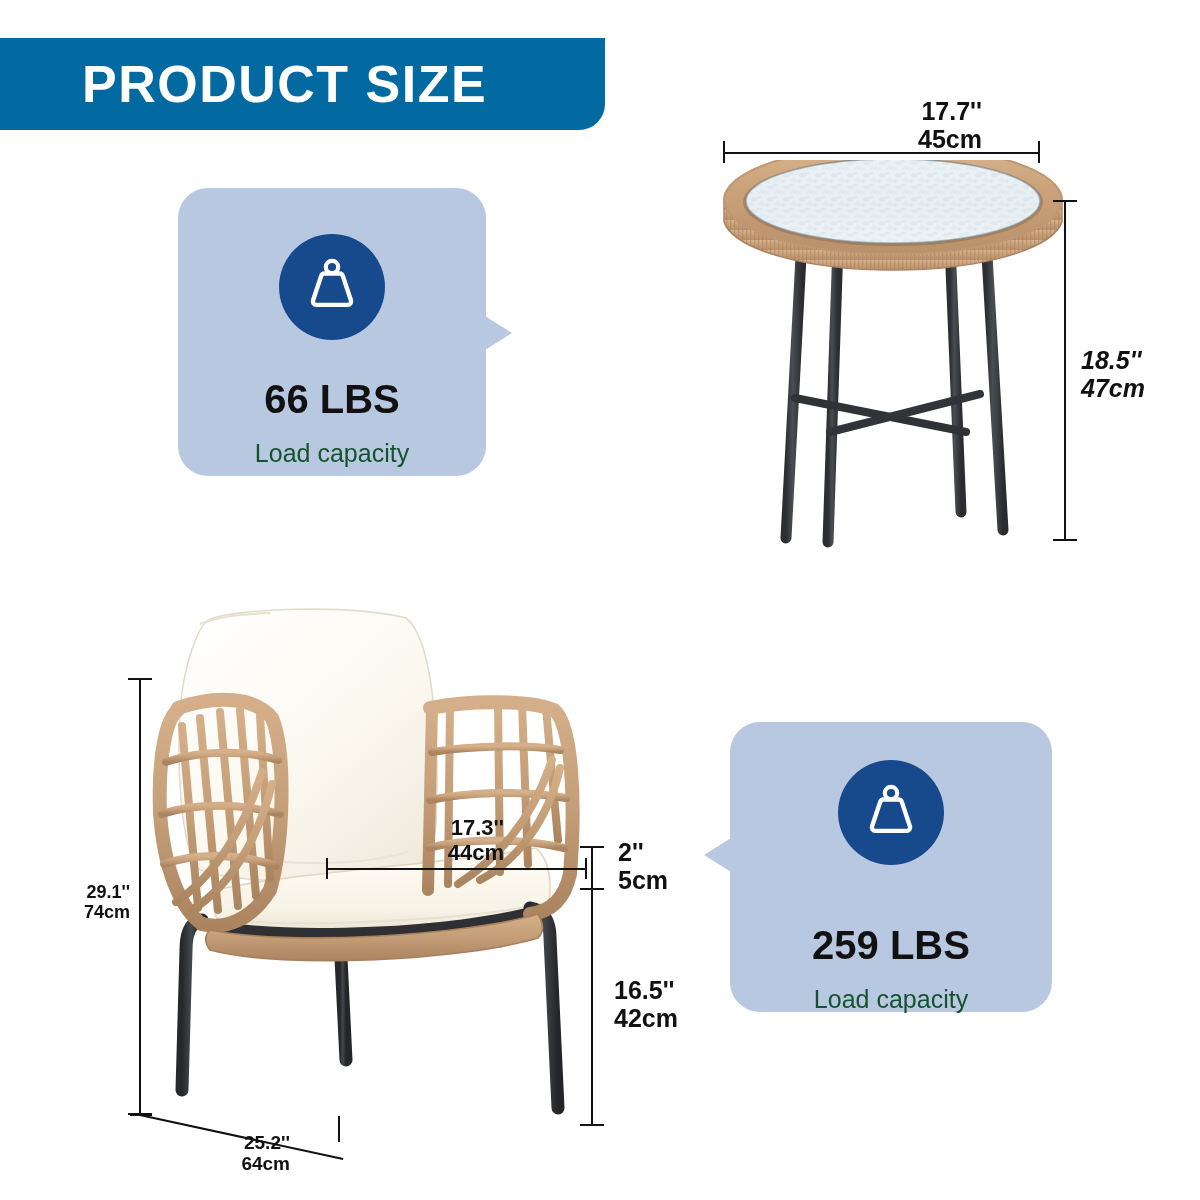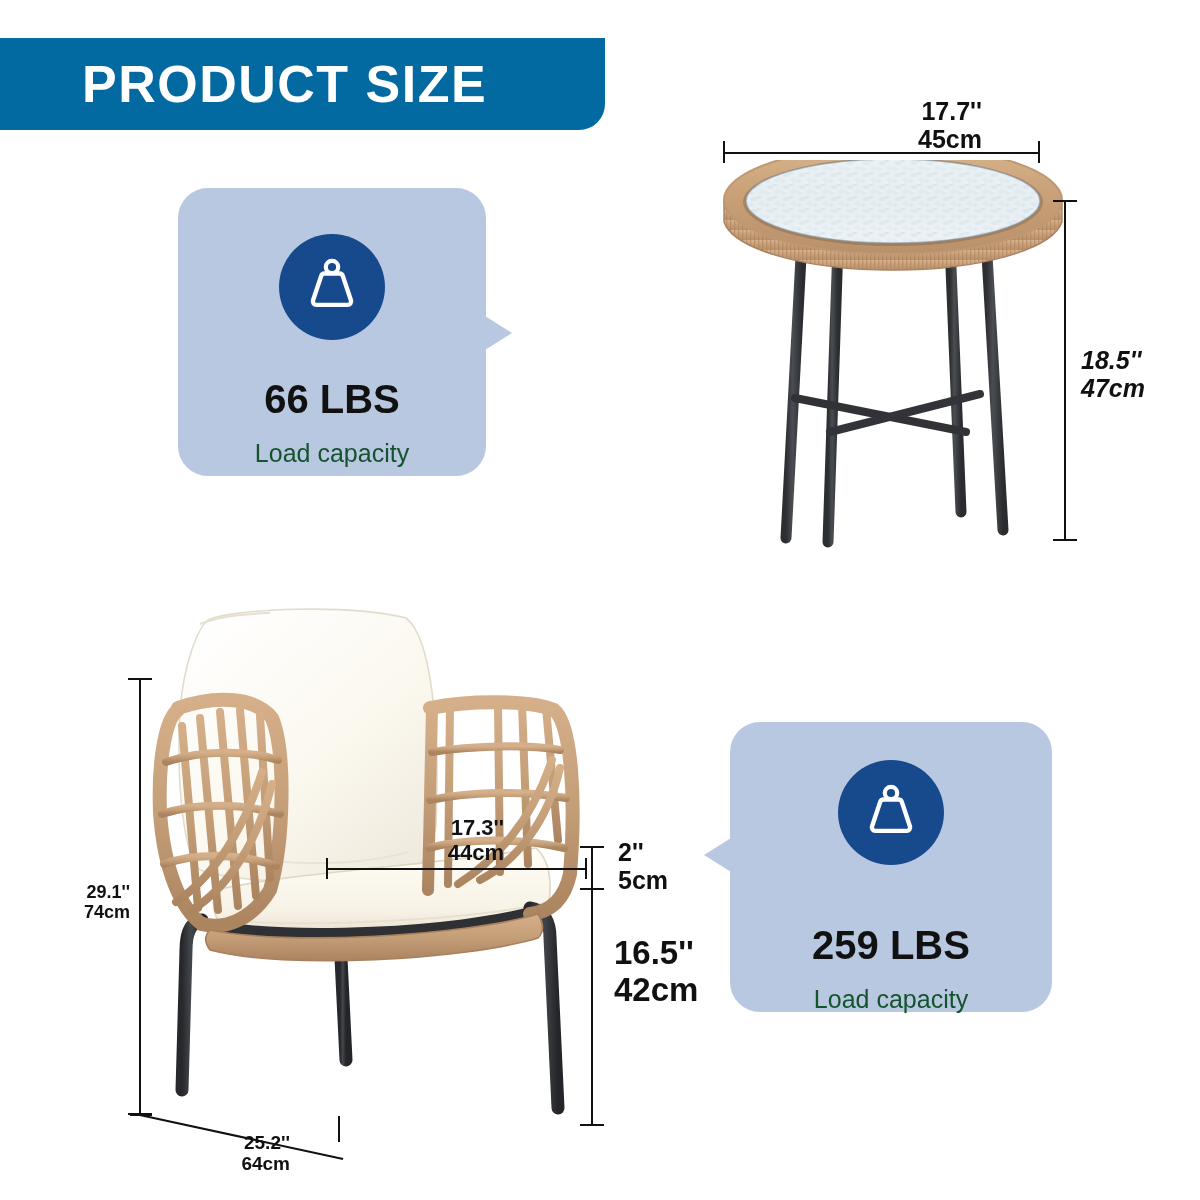--- a/index.html
+++ b/index.html
@@ -260,21 +260,21 @@
 <div class="rule-v" style="left:591px;top:846px;height:44px;"></div>
 <div class="cap-v" style="left:580px;top:846px;width:24px;"></div>
 <div class="cap-v" style="left:580px;top:888px;width:24px;"></div>
 <div class="dim" style="left:618px;top:838px;font-size:25px;">
   <span>2''</span>
   <span>5cm</span>
 </div>
 
 <div class="rule-v" style="left:591px;top:890px;height:236px;"></div>
 <div class="cap-v" style="left:580px;top:1124px;width:24px;"></div>
-<div class="dim" style="left:614px;top:935px;font-size:33px;">
+<div class="dim" style="left:614px;top:976px;font-size:25px;">
   <span>16.5''</span>
   <span>42cm</span>
 </div>
 
 <div class="rule-diag" style="left:140px;top:1114px;width:208px;
      transform:rotate(12.2deg);"></div>
 <div class="cap-v" style="left:130px;top:1114px;width:22px;"></div>
 <div class="rule-v" style="left:338px;top:1116px;height:26px;"></div>
 <div class="dim ctr" style="left:150px;top:1132px;width:140px;font-size:19px;">
   <span>25.2''</span>

